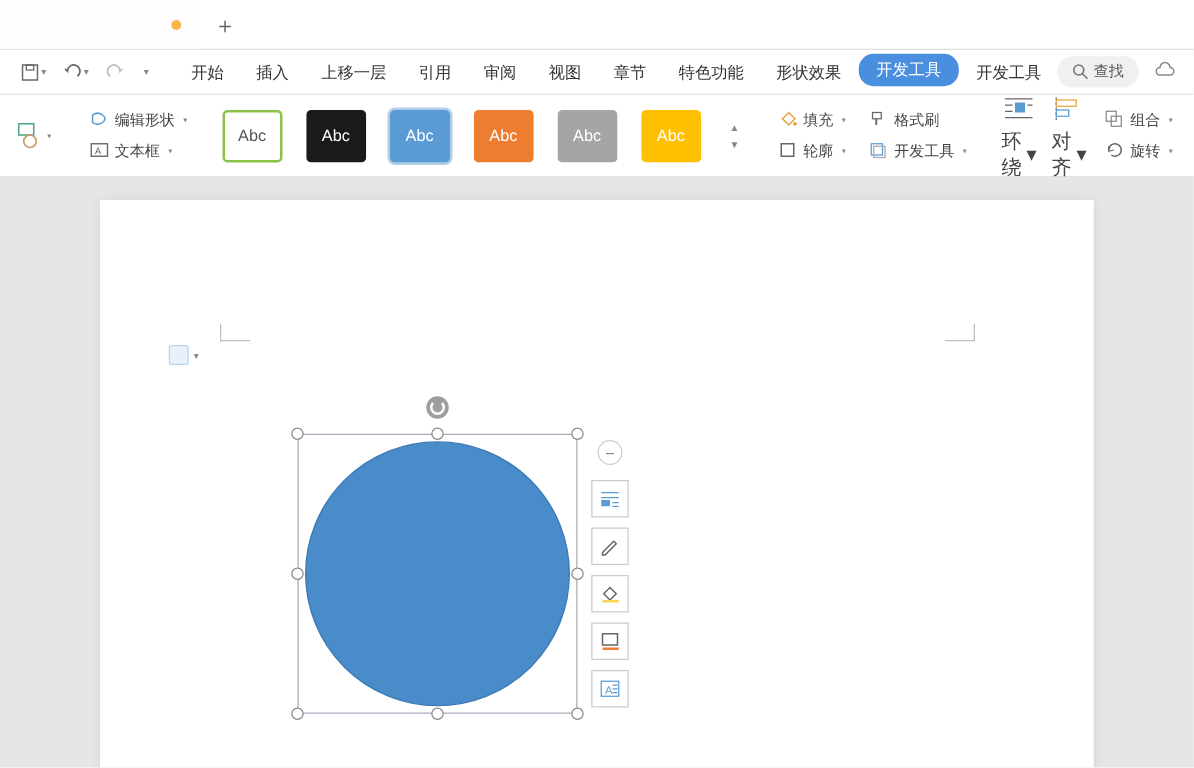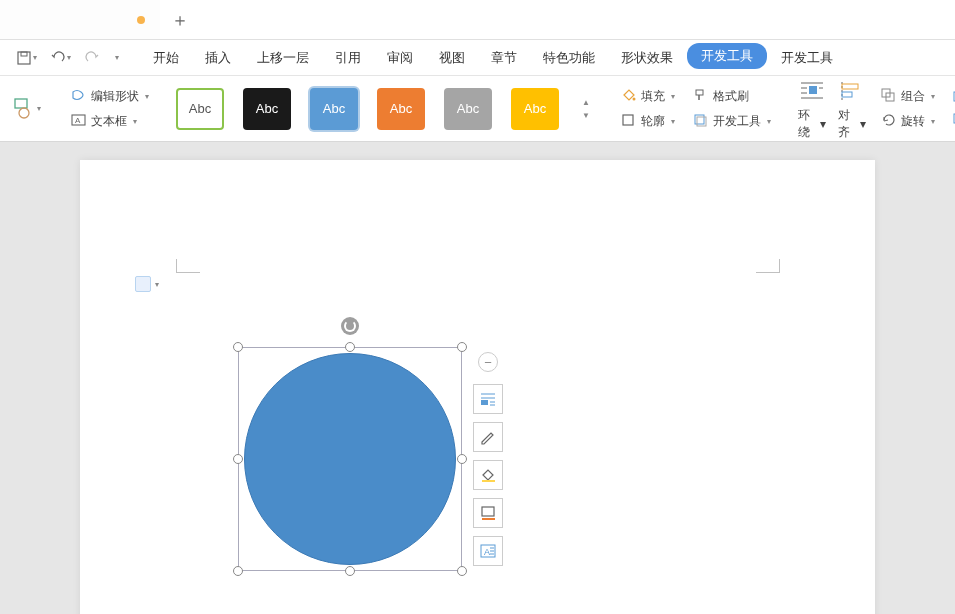--- a/index.html
+++ b/index.html
@@ -132,20 +132,21 @@
     }
     .ribbon-btn {
       display: flex;
       align-items: center;
       gap: 4px;
       padding: 2px 4px;
       cursor: pointer;
       color: #444;
       font-size: 12px;
       white-space: nowrap;
+      font-family: Liberation Mono, monospace;
     }
     .ribbon-btn .chev { font-size: 8px; color: #888; margin-left: 2px;}
     .ribbon-icon {
       width: 16px;
       height: 16px;
       display: flex;
       align-items: center;
       justify-content: center;
     }
     .style-swatches {
@@ -180,21 +181,21 @@
       cursor: pointer;
     }
     .swatch-more span { font-size: 8px; }
     .big-btn {
       display: flex;
       flex-direction: column;
       align-items: center;
       gap: 2px;
       padding: 4px 6px;
       cursor: pointer;
-      font-size: 12px;
+      font-size: 16px;
       color: #444;
     }
     .big-btn-icon {
       width: 28px;
       height: 28px;
       display: flex;
       align-items: center;
       justify-content: center;
     }
     .big-btn-row { display: flex; align-items: center;}
@@ -375,20 +376,34 @@
     <div class="menu-item">上移一层</div>
     <div class="menu-item">引用</div>
     <div class="menu-item">审阅</div>
     <div class="menu-item">视图</div>
     <div class="menu-item">章节</div>
     <div class="menu-item">特色功能</div>
     <div class="menu-item">形状效果</div>
     <div class="menu-item active">开发工具</div>
     <div class="menu-item">开发工具</div>
   </div>
+  <div class="menu-right">
+    <div class="search-btn">
+      <svg width="13" height="13">
+          <circle cx="5" cy="5" r="4" fill="none" stroke="#777" stroke-width="1.3"></circle>
+          <line x1="8" y1="8" x2="12" y2="12" stroke="#777" stroke-width="1.3"></line>
+        </svg>
+      <span>查找</span>
+    </div>
+    <div class="cloud-icon">
+      <svg width="18" height="14">
+          <path d="M5 11 A3 3 0 0 1 5 5 A4 4 0 0 1 13 5 A3 3 0 0 1 13 11 Z" fill="none" stroke="#888" stroke-width="1.2"></path>
+        </svg>
+    </div>
+  </div>
 </div>
 
 <div class="ribbon">
   <div class="ribbon-col">
     <div class="ribbon-btn">
       <svg width="18" height="26">
           <rect x="2" y="3" width="12" height="9" fill="none" stroke="#5a8" stroke-width="1.3"></rect>
           <circle cx="11" cy="17" r="5" fill="none" stroke="#c96" stroke-width="1.3"></circle>
         </svg>
       <span class="chev">▾</span>

